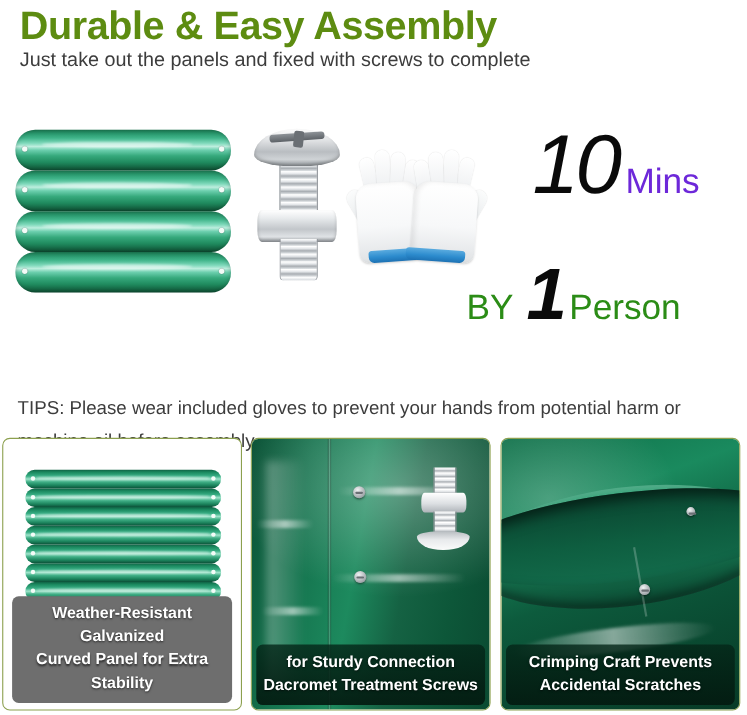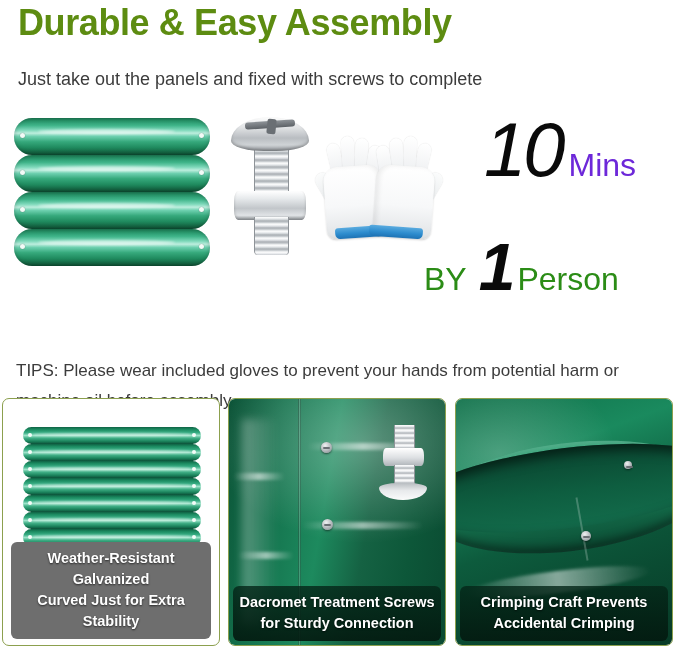--- a/index.html
+++ b/index.html
@@ -5,21 +5,21 @@
   html,body{margin:0;padding:0;background:#ffffff;}
   body{width:679px;height:650px;overflow:hidden;
        font-family:"Liberation Sans","DejaVu Sans",sans-serif;
        -webkit-font-smoothing:antialiased;}
   .page{position:relative;width:577px;height:650px;background:#fff;}
 
   
   .title{position:absolute;left:18px;top:2px;width:640px;
          font-size:36px;font-weight:bold;color:#5d8c11;
          letter-spacing:-0.4px;line-height:42px;white-space:nowrap;}
-  .subtitle{position:absolute;left:18px;top:67px;width:650px;
+  .subtitle{position:absolute;left:18px;top:42px;width:650px;
             font-size:18px;color:#3c3c3c;line-height:24px;white-space:nowrap;}
 
   
   .hero{position:absolute;left:0;top:100px;width:679px;height:205px;}
 
   
   .panel-wrap{position:absolute;left:14px;top:18px;width:196px;height:148px;}
   .panel{position:absolute;inset:0;}
   .wave{position:absolute;left:0;width:196px;height:37px;
         border-radius:18px/18px;
@@ -269,21 +269,21 @@
           <div class="sdot" style="left:5px;top:91px"></div>
             <div class="sdot" style="right:5px;top:91px"></div>
           <div class="sdot" style="left:5px;top:108px"></div>
             <div class="sdot" style="right:5px;top:108px"></div>
           <div class="sdot" style="left:5px;top:125px"></div>
             <div class="sdot" style="right:5px;top:125px"></div>
         </div>
       </div>
       <div class="caption gray">
         <div>Weather-Resistant Galvanized</div>
-        <div>Curved Just for Extra Stability</div>
+        <div>Curved Panel for Extra Stability</div>
       </div>
     </div>
 
     <div class="card c2">
       <div class="card-img">
         <div class="wall2">
           <div class="sheen"></div>
           <div class="seam"></div>
           <div class="hl" style="left:36%;top:18%;width:52%"></div>
           <div class="hl" style="left:34%;top:50%;width:56%"></div>
@@ -293,37 +293,37 @@
           <div class="screw-sm" style="left:93px;top:120px"></div>
           <div class="bigscrew">
             <div class="bs-shank bs-s1"></div>
             <div class="bs-nut"></div>
             <div class="bs-shank bs-s2"></div>
             <div class="bs-head"></div>
           </div>
         </div>
       </div>
       <div class="caption dark">
+        <div>for Sturdy Connection</div>
         <div>Dacromet Treatment Screws</div>
-        <div>for Sturdy Connection</div>
       </div>
     </div>
 
     <div class="card c3">
       <div class="card-img">
         <div class="wall3">
           <div class="rim">
               <div class="rim-in"></div>
             </div>
           <div class="rim-gloss"></div>
           <div class="crimp" style="left:58%;top:40%;height:26%;transform:rotate(-10deg)"></div>
           <div class="screw-sm" style="left:125px;top:132px;width:10px;height:10px"></div>
           <div class="screw-sm" style="left:168px;top:62px;width:8px;height:8px"></div>
         </div>
       </div>
       <div class="caption dark">
         <div>Crimping Craft Prevents</div>
-        <div>Accidental Crimping</div>
+        <div>Accidental Scratches</div>
       </div>
     </div>
 
   </div>
 </div>
 
 </body></html>

